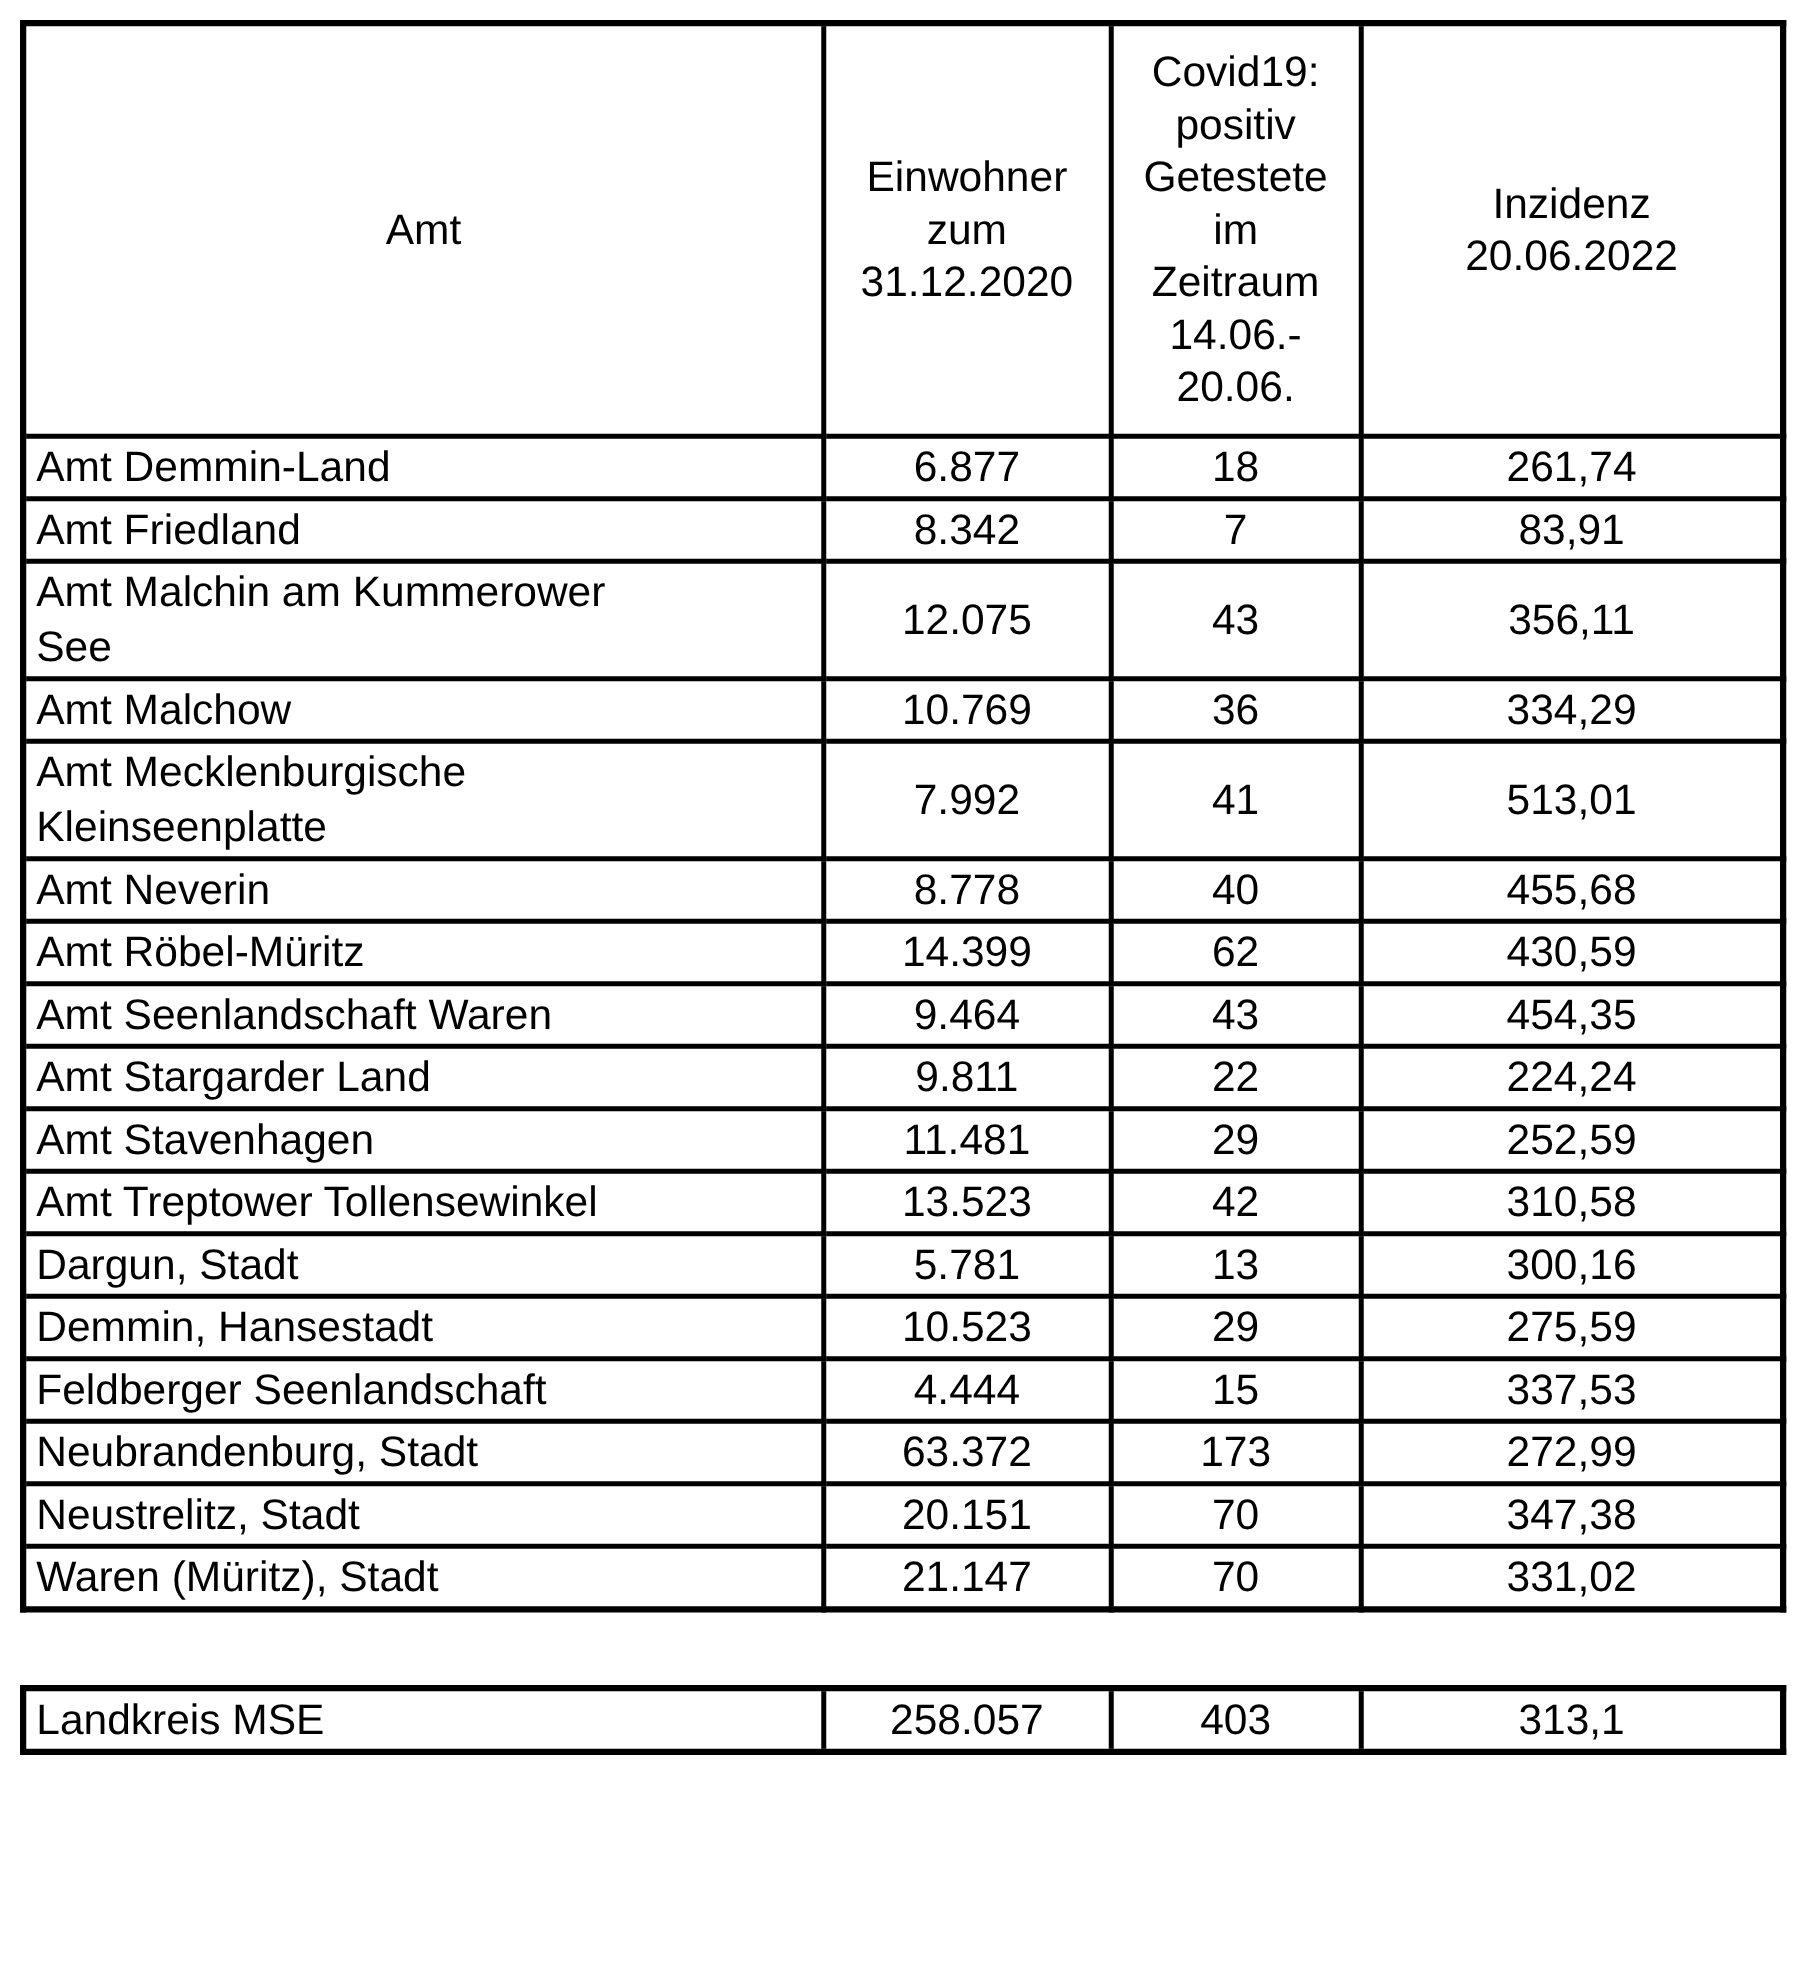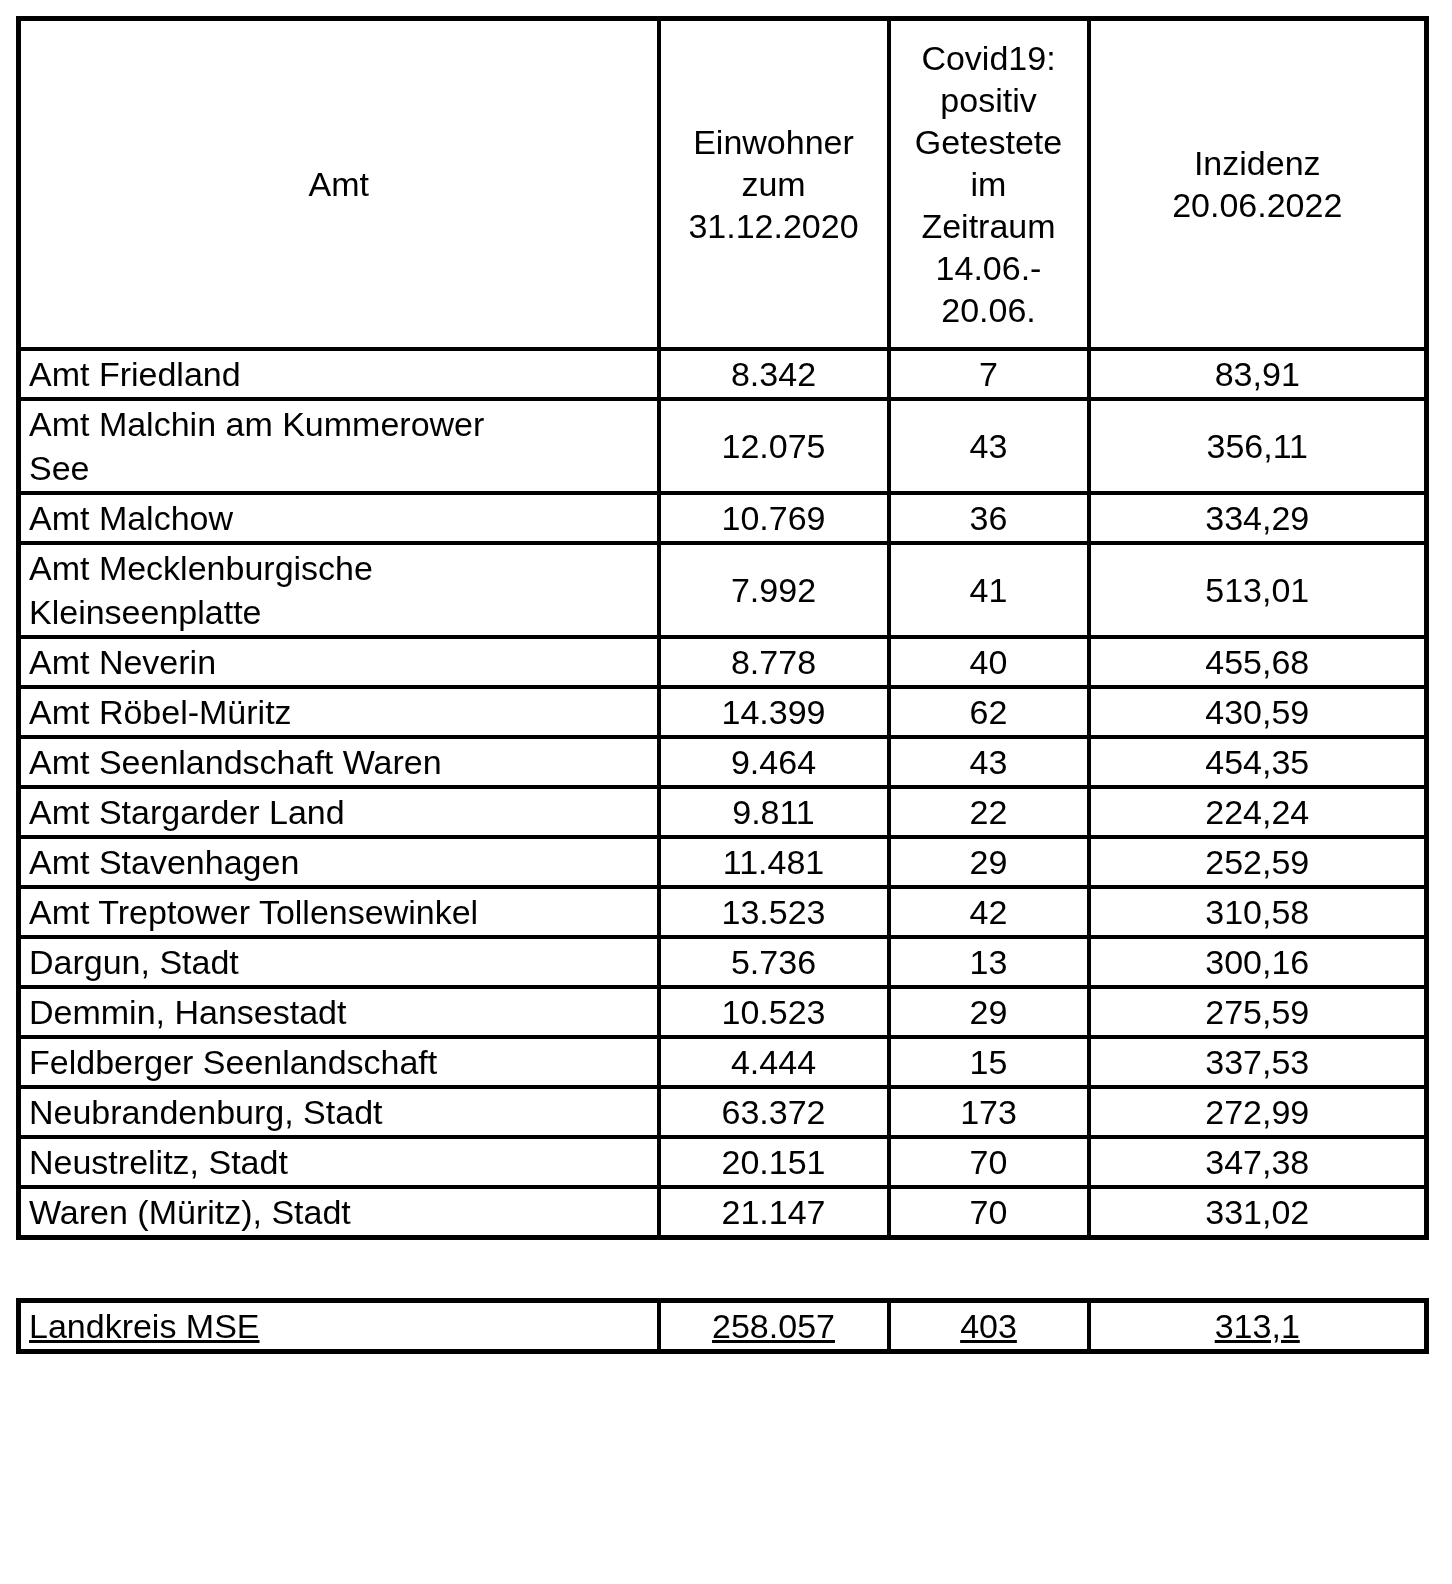--- a/index.html
+++ b/index.html
@@ -53,21 +53,20 @@
   }
   td.cell-left {
     text-align: left;
     white-space: pre-line;
   }
   td.cell-center {
     text-align: center;
   }
   .summary-table {
     margin-top: 58px;
-    text-decoration: underline;
   }
   .summary-table tbody tr {
     height: 46px;
   }
 </style>
 </head>
 <body>
 
 <div class="page">
 
@@ -90,20 +89,26 @@
 im
 Zeitraum
 14.06.-
 20.06.</th>
         <th>Inzidenz
 20.06.2022</th>
       </tr>
     </thead>
     <tbody id="main-tbody">
         <tr>
+          <td class="cell-left">Amt Demmin-Land</td>
+          <td class="cell-center">6.877</td>
+          <td class="cell-center">18</td>
+          <td class="cell-center">261,74</td>
+        </tr>
+        <tr>
           <td class="cell-left">Amt Friedland</td>
           <td class="cell-center">8.342</td>
           <td class="cell-center">7</td>
           <td class="cell-center">83,91</td>
         </tr>
         <tr>
           <td class="cell-left">Amt Malchin am Kummerower
 See</td>
           <td class="cell-center">12.075</td>
           <td class="cell-center">43</td>
@@ -153,21 +158,21 @@
           <td class="cell-center">252,59</td>
         </tr>
         <tr>
           <td class="cell-left">Amt Treptower Tollensewinkel</td>
           <td class="cell-center">13.523</td>
           <td class="cell-center">42</td>
           <td class="cell-center">310,58</td>
         </tr>
         <tr>
           <td class="cell-left">Dargun, Stadt</td>
-          <td class="cell-center">5.736</td>
+          <td class="cell-center">5.781</td>
           <td class="cell-center">13</td>
           <td class="cell-center">300,16</td>
         </tr>
         <tr>
           <td class="cell-left">Demmin, Hansestadt</td>
           <td class="cell-center">10.523</td>
           <td class="cell-center">29</td>
           <td class="cell-center">275,59</td>
         </tr>
         <tr>

